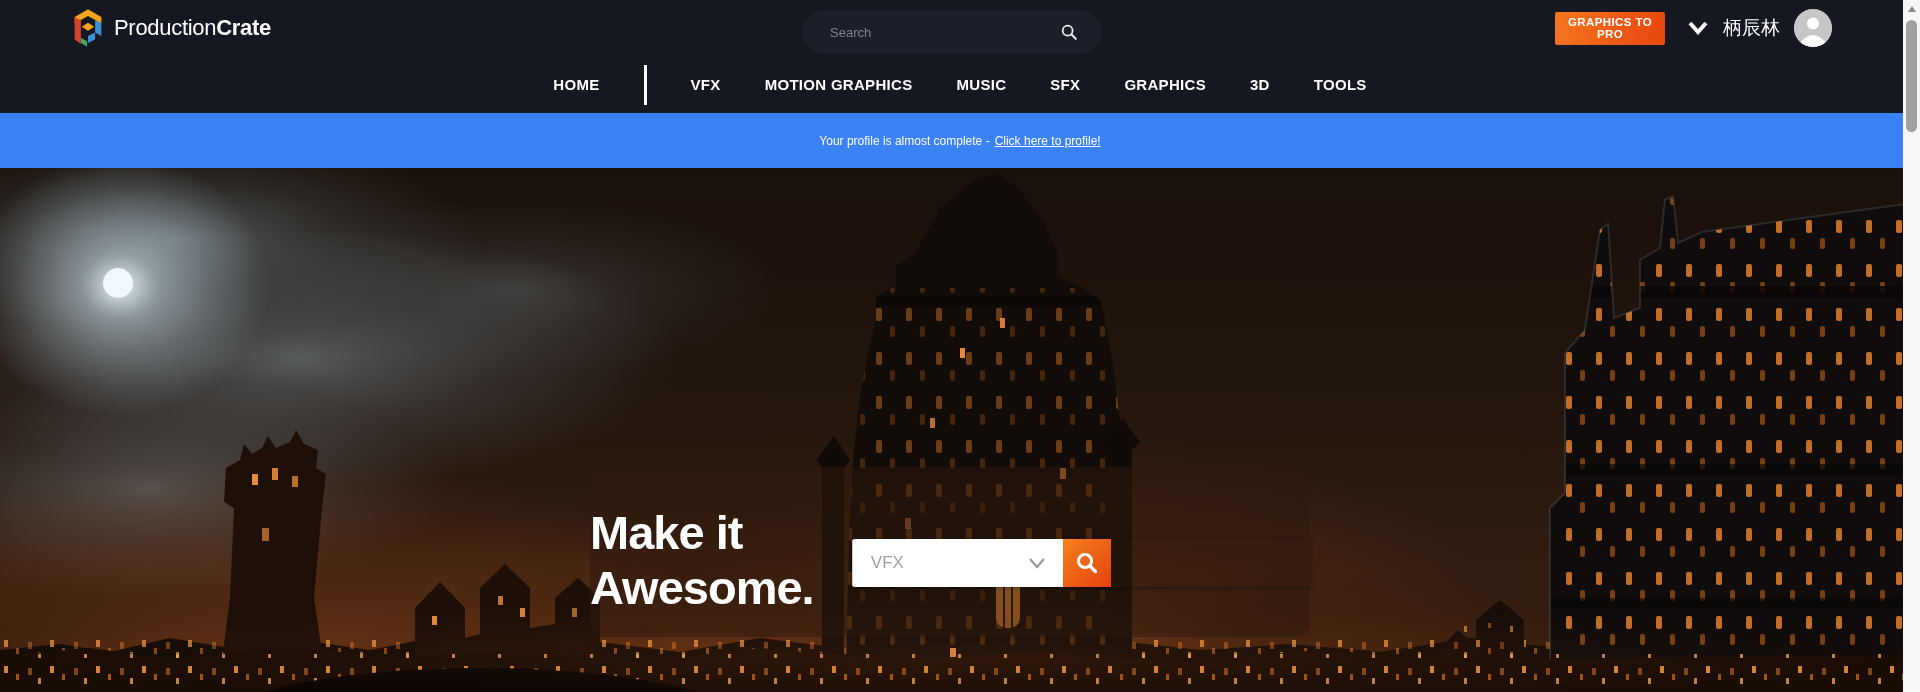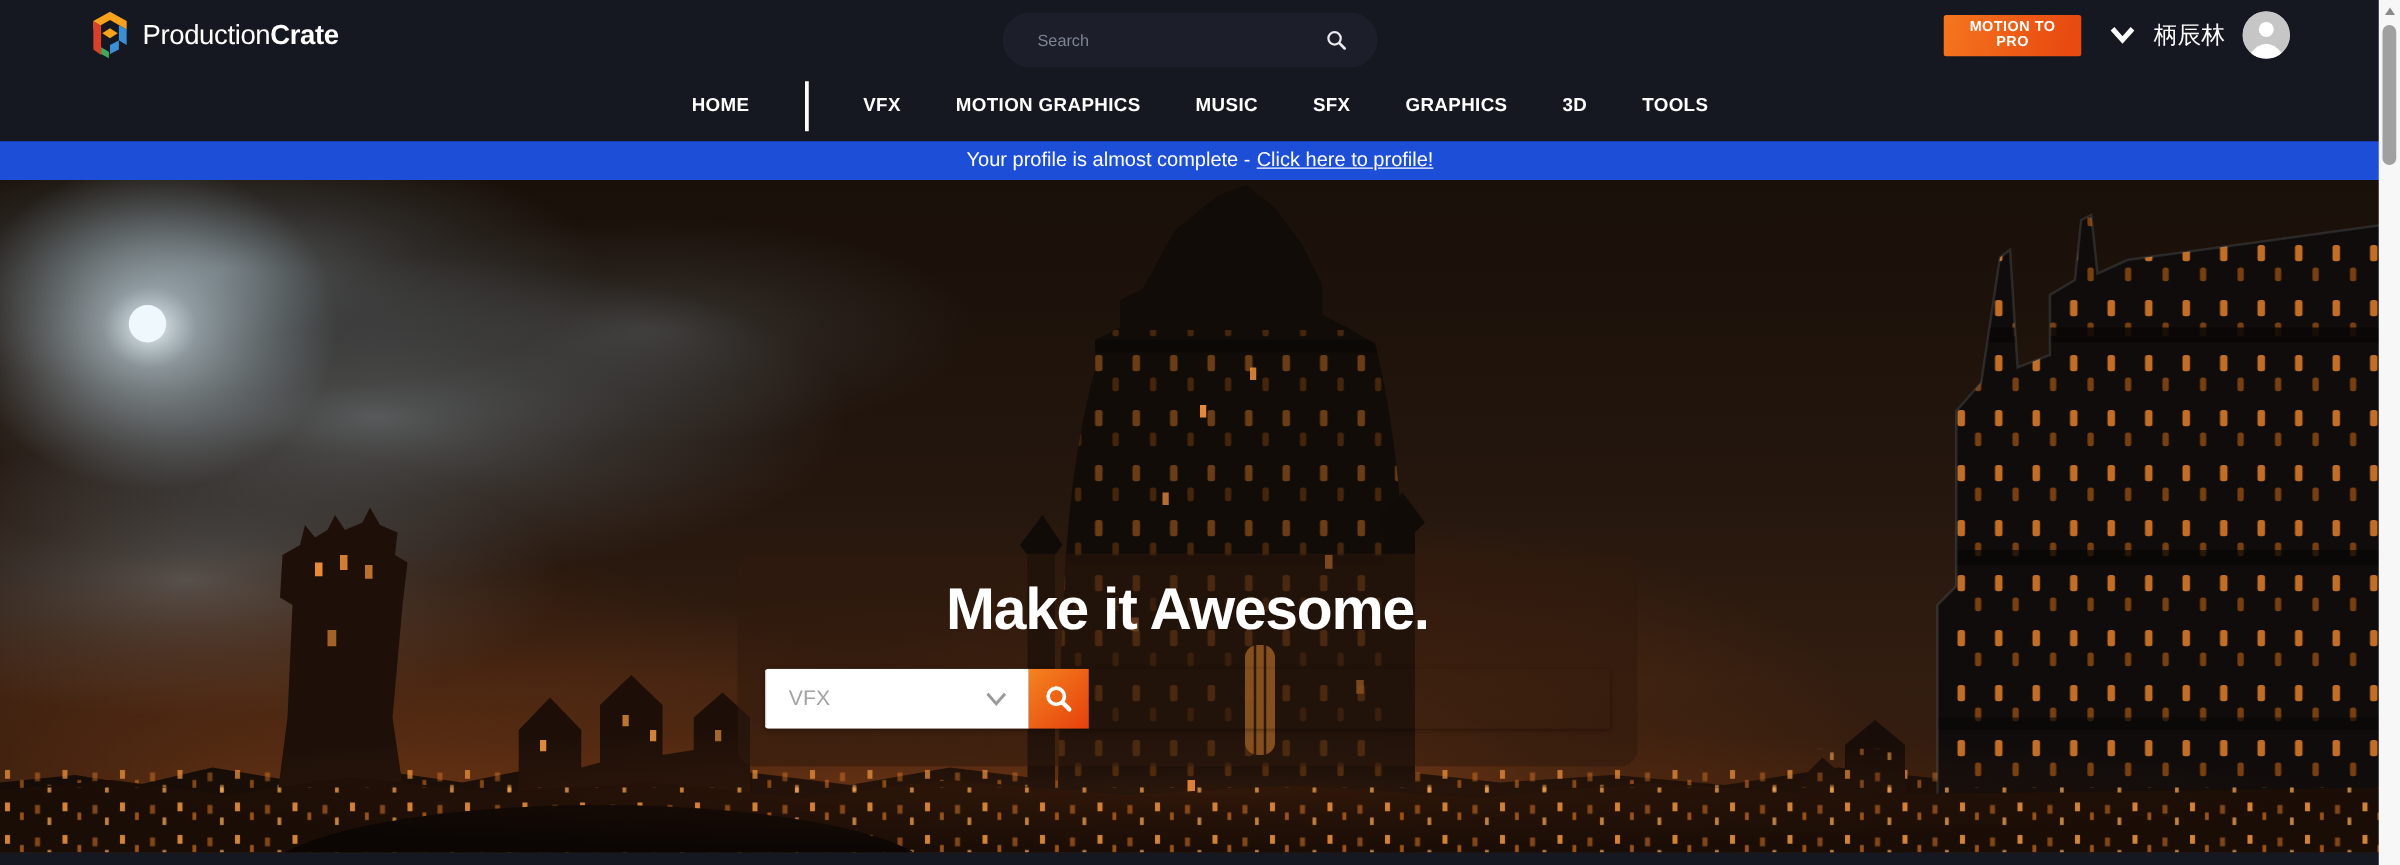--- a/index.html
+++ b/index.html
@@ -26,30 +26,30 @@
   .username{color:#fff;font-weight:400;font-size:19px;cursor:pointer;white-space:nowrap;}
   .avatar{width:38px;height:38px;border-radius:50%;background:#c6c6c6;overflow:hidden;
           display:flex;align-items:flex-end;justify-content:center;cursor:pointer;}
 
   
   .mainnav{height:57px;background:#151721;display:flex;align-items:center;justify-content:center;gap:44px;text-align:center;}
   .nav-item{color:#fff;font-weight:700;font-size:15px;letter-spacing:.3px;cursor:pointer;white-space:nowrap;}
   .nav-divider{width:3px;height:40px;background:#fff;}
 
   
-  .banner{height:31px;background:#1d4ed8;display:flex;align-items:center;justify-content:center;
-          color:#fff;font-size:16px;}
+  .banner{height:55px;background:#3b82f6;display:flex;align-items:center;justify-content:center;
+          color:#fff;font-size:12px;}
   .banner a{color:#fff;text-decoration:underline;margin-left:5px;cursor:pointer;}
 
   
   .hero{position:relative;height:538px;background:#1d130c;overflow:hidden;}
   .scene{position:absolute;left:0;top:0;width:1920px;height:538px;display:block;}
   .hero-panel{position:absolute;left:590px;top:299px;width:720px;height:170px;
               background:rgba(48,25,12,.55);border-radius:14px;
-              display:flex;flex-direction:column;align-items:center;}
+              display:flex;flex-direction:row;align-items:center;}
   .hero-title{margin:16px 0 0 0;color:#fff;font-size:47px;font-weight:700;letter-spacing:-1px;}
   .hero-search{margin-top:21px;width:676px;height:48px;display:flex;border-radius:3px;overflow:hidden;
                box-shadow:0 1px 4px rgba(0,0,0,.4);}
   .hero-search input{flex:1;border:none;outline:none;background:#fff;font-size:20px;color:#444;
                      padding:0 16px 0 20px;font-family:"Liberation Sans",sans-serif;}
   .hero-search input::placeholder{color:#949494;}
   .cat-select{width:211px;background:#fff;border-left:1px solid #ccc;display:flex;align-items:center;
               justify-content:space-between;padding:0 16px 0 18px;box-sizing:border-box;
               color:#a2a2a2;font-size:17px;cursor:pointer;}
   .hero-search-btn{width:48px;border:none;cursor:pointer;
@@ -88,21 +88,21 @@
       <input type="text" placeholder="Search" style="">
       <span class="mag">
         <svg width="18" height="18" viewBox="0 0 20 20">
           <circle cx="8.5" cy="8.5" r="5.5" fill="none" stroke="#e8eaef" stroke-width="2"></circle>
           <line x1="12.8" y1="12.8" x2="17.5" y2="17.5" stroke="#e8eaef" stroke-width="2.4" stroke-linecap="round"></line>
         </svg>
       </span>
     </div>
 
     <div class="account">
-      <button class="upgrade-btn">MOTION TO PRO</button>
+      <button class="upgrade-btn">GRAPHICS TO PRO</button>
       <span class="user-chevron">
         <svg width="22" height="16" viewBox="0 0 22 16">
           <polyline points="3,3 11,12 19,3" fill="none" stroke="#fff" stroke-width="4"></polyline>
         </svg>
       </span>
       <span class="username">柄辰林</span>
       <span class="avatar">
         <svg width="38" height="38" viewBox="0 0 38 38">
           <circle cx="19" cy="19" r="19" fill="#c6c6c6"></circle>
           <circle cx="19" cy="14.5" r="6" fill="#fff"></circle>

